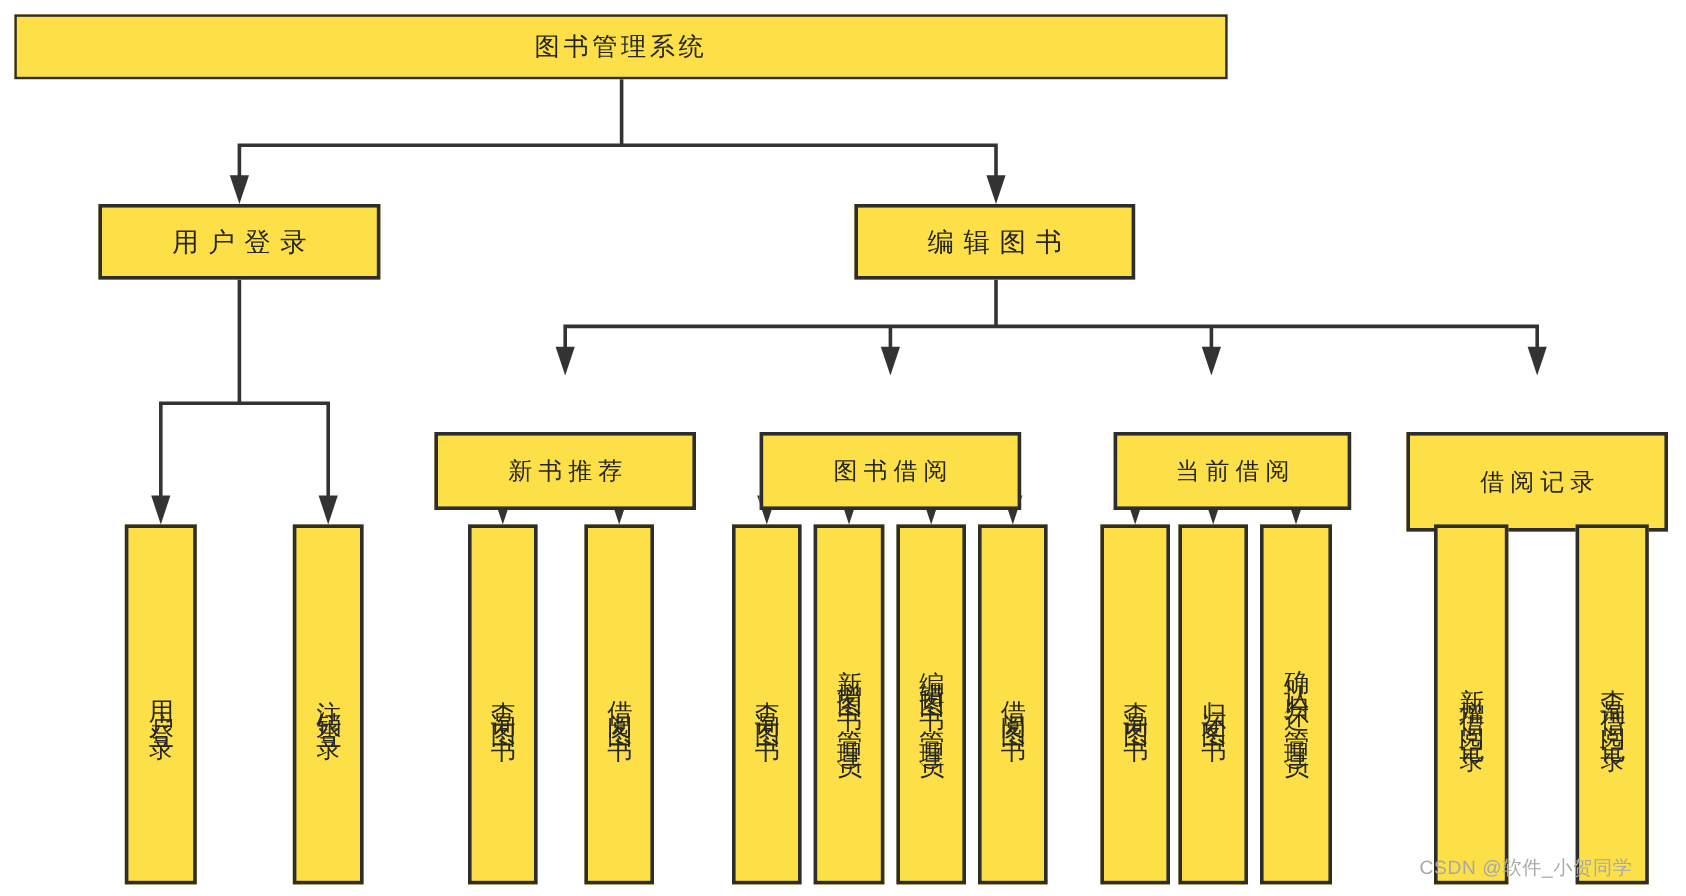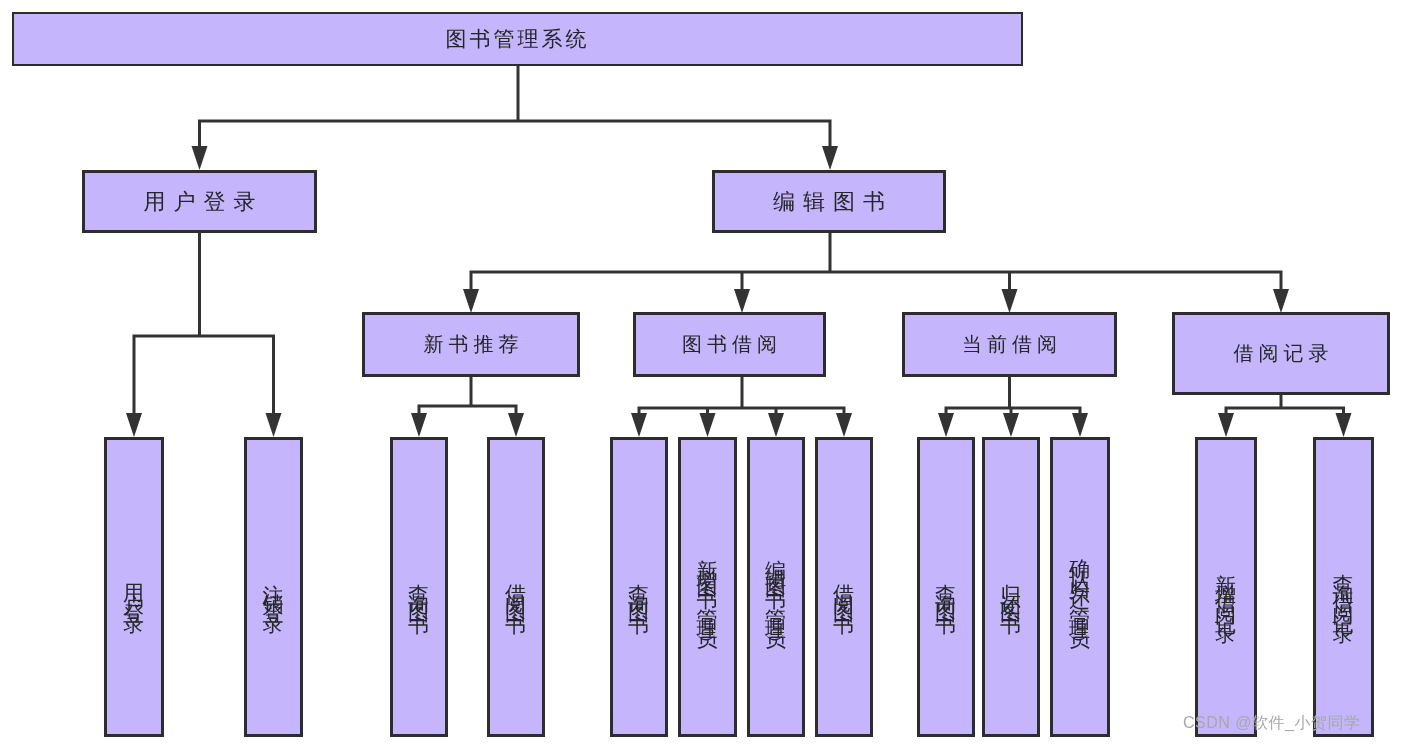--- a/index.html
+++ b/index.html
@@ -14,32 +14,32 @@
   .stage{
     position:relative;
     width:1405px;height:747px;
     background:var(--bg);
     overflow:hidden;
   }
   .stage svg{position:absolute;left:0;top:0;z-index:1;}
   .box{
     position:absolute;
     box-sizing:border-box;
-    background:#c4b5fd;
+    background:#fde047;
     border:3px solid var(--border);
     color:var(--text);
     display:flex;
     align-items:center;
     justify-content:center;
     z-index:2;
     text-align:center;
   }
   .box.root{border-width:2px;font-size:21px;letter-spacing:3px;}
   .box.lvl2{font-size:22px;letter-spacing:8px;padding-left:8px;}
-  .box.lvl3{font-size:20px;letter-spacing:5px;padding-left:5px;}
+  .box.lvl3{font-size:20px;letter-spacing:5px;padding-left:5px;margin-top:48px;}
   .box.leaf{
     writing-mode:vertical-rl;
     text-orientation:mixed;
     font-size:21px;
     letter-spacing:10px;
     line-height:1;
   }
   .watermark{
     position:absolute;
     left:1183px;top:713px;
@@ -102,22 +102,22 @@
     <polygon points="1218,413 1234,413 1226,437" fill="#333333" stroke="none"></polygon>
     <polygon points="1335.5,413 1351.5,413 1343.5,437" fill="#333333" stroke="none"></polygon>
   </svg>
 
   <div class="box root" style="left:12px;top:12px;width:1011px;height:54px">图书管理系统</div>
 
   <div class="box lvl2" style="left:82px;top:170px;width:235px;height:63px">用户登录</div>
   <div class="box lvl2" style="left:712px;top:170px;width:234px;height:63px">编辑图书</div>
 
   <div class="box lvl3" style="left:362px;top:312px;width:218px;height:65px">新书推荐</div>
-  <div class="box lvl3" style="left:633px;top:312px;width:193px;height:65px">图书借阅</div>
-  <div class="box lvl3" style="left:902px;top:312px;width:215px;height:65px">当前借阅</div>
+  <div class="box lvl3" style="left:633px;top:312px;width:218px;height:65px">图书借阅</div>
+  <div class="box lvl3" style="left:928px;top:312px;width:198px;height:65px">当前借阅</div>
   <div class="box lvl3" style="left:1172px;top:312px;width:218px;height:83px">借阅记录</div>
 
   <div class="box leaf" style="left:104px;top:437px;width:60px;height:300px">用户登录</div>
   <div class="box leaf" style="left:244px;top:437px;width:59px;height:300px">注销登录</div>
 
   <div class="box leaf" style="left:390px;top:437px;width:58px;height:300px">查询图书</div>
   <div class="box leaf" style="left:487px;top:437px;width:58px;height:300px">借阅图书</div>
 
   <div class="box leaf" style="left:610px;top:437px;width:58px;height:300px">查询图书</div>
   <div class="box leaf" style="left:678px;top:437px;width:59px;height:300px">新增图书（管理员）</div>

